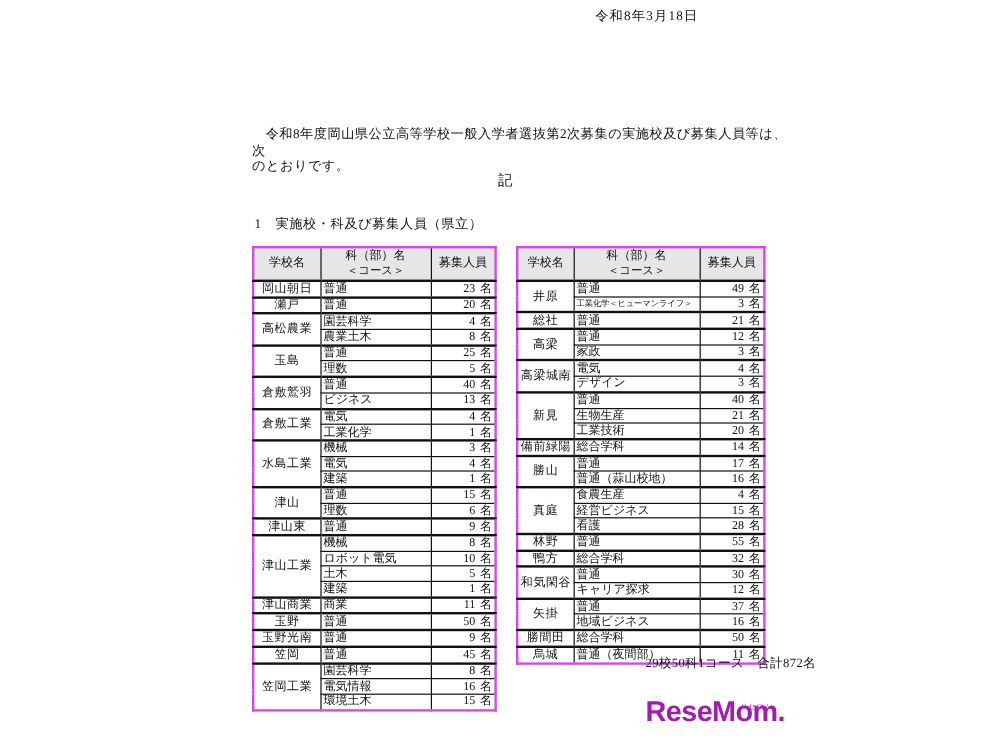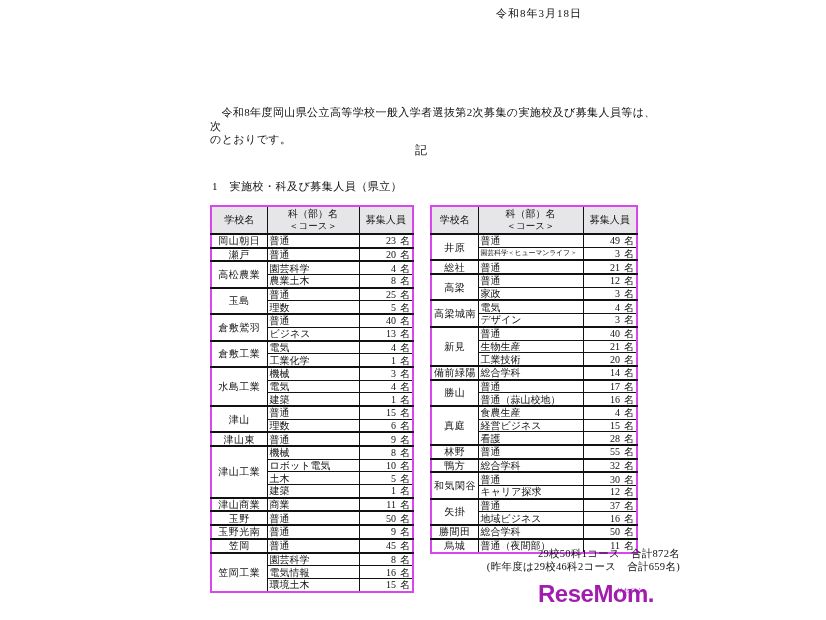--- a/index.html
+++ b/index.html
@@ -234,21 +234,21 @@
         <th>募集人員</th>
       </tr>
     </thead>
     <tbody>
         <tr class="group-first">
           <td class="school" rowspan="2">井原</td>
           <td class="dept">普通</td>
           <td class="count"><span class="num">49</span><span class="unit">名</span></td>
         </tr>
         <tr>
-          <td class="dept small">園芸科学＜ヒューマンライフ＞</td>
+          <td class="dept small">工業化学＜ヒューマンライフ＞</td>
           <td class="count"><span class="num">3</span><span class="unit">名</span></td>
         </tr>
         <tr class="group-first">
           <td class="school" rowspan="1">総社</td>
           <td class="dept">普通</td>
           <td class="count"><span class="num">21</span><span class="unit">名</span></td>
         </tr>
         <tr class="group-first">
           <td class="school" rowspan="2">高梁</td>
           <td class="dept">普通</td>
@@ -343,21 +343,20 @@
         <tr class="group-first">
           <td class="school" rowspan="1">烏城</td>
           <td class="dept">普通（夜間部）</td>
           <td class="count"><span class="num">11</span><span class="unit">名</span></td>
         </tr>
       </tbody>
   </table>
 
   <div class="summary">
     <div>29校50科1コース　合計872名</div>
-    <div>(昨年度は29校46科2コース　合計659名)</div>
   </div>
 
   <div class="logo" style="color: #a21caf;">
     <span class="furigana">リセマム</span>
     <span>ReseMom.</span>
   </div>
 
 </div>
 
 </body></html>

